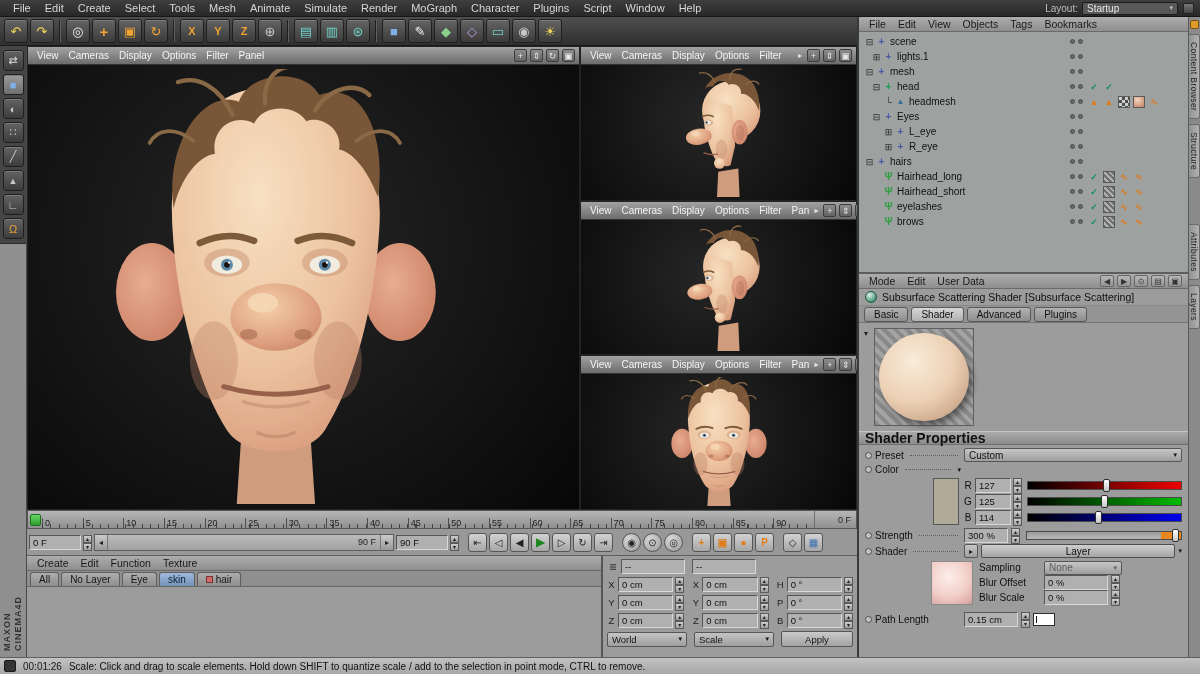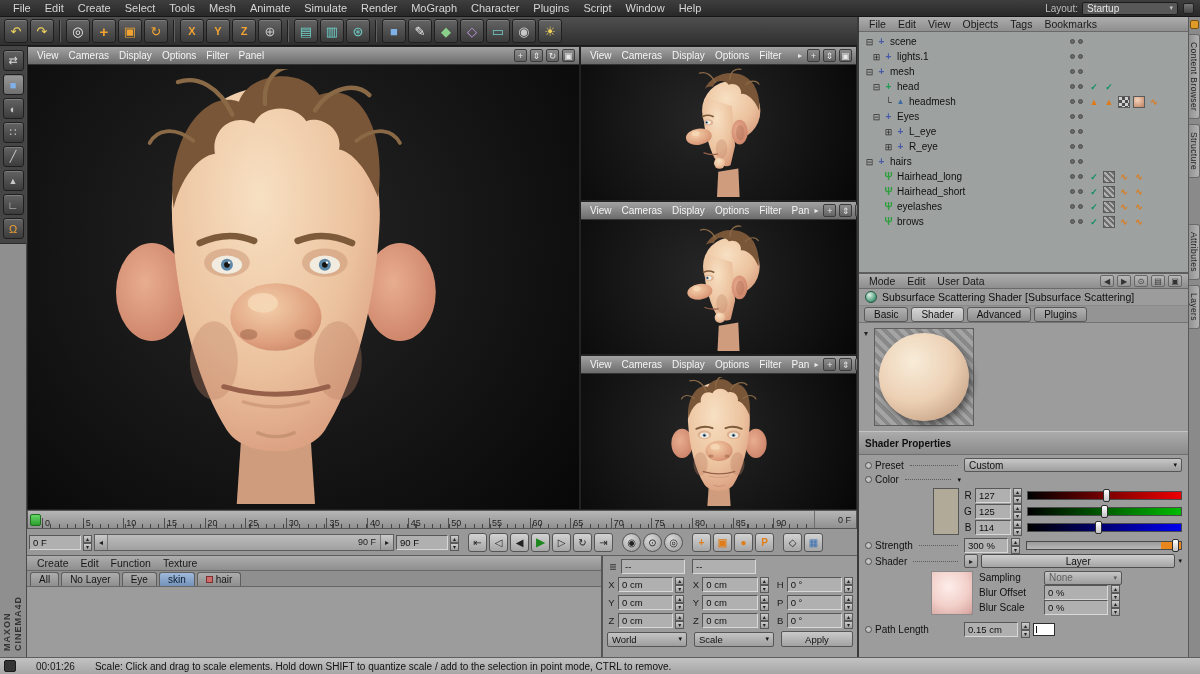--- a/index.html
+++ b/index.html
@@ -150,22 +150,22 @@
 .title-ico{width:12px;height:12px;border-radius:50%;background:radial-gradient(circle at 35% 30%,#def0e6,#4a9a7a 70%,#2c6e54);border:1px solid #235844;flex:none}
 .am-tabs{height:17px;display:flex;gap:3px;padding:1px 5px;background:#949494;border-bottom:1px solid #747474;align-items:center}
 .atab{padding:1px 9px;font-size:10px;background:linear-gradient(#b2b2b2,#8e8e8e);border:1px solid #595959;border-radius:3px;color:#111}
 .atab.active{background:linear-gradient(#d6d6d6,#b2b2b2)}
 .preview{height:108px;position:relative}
 .pexp{position:absolute;left:5px;top:6px;font-size:8px;color:#222}
 .pframe{position:absolute;left:15px;top:5px;width:100px;height:98px;border:1px solid #5e5e5e;
   background:repeating-linear-gradient(45deg,#898989 0 4px,#a4a4a4 4px 8px)}
 .pball{position:absolute;inset:4px;border-radius:50%;
   background:radial-gradient(circle at 38% 32%,#f8ecd9,#ecd0b4 50%,#c6a184 85%,#8e6c52);box-shadow:3px 4px 7px rgba(0,0,0,.45)}
-.section-bar{height:24px;background:linear-gradient(#ababab,#8b8b8b);border-top:1px solid #c4c4c4;border-bottom:1px solid #6e6e6e;
-  display:flex;align-items:center;padding:0 6px;font-size:10px;font-weight:bold;color:#101010}
+.section-bar{height:14px;background:linear-gradient(#ababab,#8b8b8b);border-top:1px solid #c4c4c4;border-bottom:1px solid #6e6e6e;
+  display:flex;align-items:center;padding:0 6px;font-size:14px;font-weight:bold;color:#101010}
 .arow{display:flex;align-items:center;min-height:16px;padding:0 6px;font-size:10px;color:#101010;gap:3px;white-space:nowrap}
 .pdot{width:7px;height:7px;border:1px solid #4e4e4e;border-radius:50%;background:#c2c2c2;flex:none}
 .leader{flex:1;border-bottom:1px dotted #5c5c5c;height:1px;margin:0 3px;min-width:4px;align-self:center}
 .llane{width:96px;display:flex;align-items:center;gap:3px;flex:none}
 .dd{flex:1;height:14px;background:linear-gradient(#c6c6c6,#9e9e9e);border:1px solid #565656;border-radius:2px;
   display:flex;align-items:center;justify-content:space-between;padding:0 4px;font-size:10px;min-width:0}
 .dd.dim{color:#5e5e5e}
 .colorblock{display:flex;padding:2px 6px 2px;gap:4px}
 .cswatch{width:26px;height:47px;background:#b1aa99;border:1px solid #565656;flex:none;margin-left:68px}
 .chrows{flex:1;display:flex;flex-direction:column;gap:2px}
@@ -195,21 +195,21 @@
 
 .rightstrip{position:absolute;left:1188px;top:17px;width:12px;height:640px;background:#8a8a8a;border-left:1px solid #5a5a5a;
   display:flex;flex-direction:column;align-items:center;padding-top:3px;gap:5px}
 .rs-ico{width:9px;height:9px;background:#e09a28;border:1px solid #7a5210;border-radius:2px;flex:none}
 .rs-tab{writing-mode:vertical-rl;font-size:8.5px;color:#262626;background:linear-gradient(to left,#b2b2b2,#929292);
   border:1px solid #6a6a6a;border-left:none;border-radius:0 3px 3px 0;padding:7px 0;letter-spacing:.4px;white-space:nowrap}
 .rs-gap{height:36px;flex:none}
 
 
 .statusbar{position:absolute;left:0;top:657px;width:1200px;height:17px;background:linear-gradient(#c2c2c2,#a6a6a6);
-  border-top:1px solid #5e5e5e;display:flex;align-items:center;gap:20px;padding:0 4px;font-size:10px;color:#101010;white-space:nowrap}
+  border-top:1px solid #5e5e5e;display:flex;align-items:center;gap:7px;padding:0 4px;font-size:10px;color:#101010;white-space:nowrap}
 .sb-ico{width:12px;height:12px;background:#343434;border:1px solid #1a1a1a;border-radius:2px;flex:none}
 .sb-time{font-size:10px;color:#1a1a1a}
 </style>
 </head>
 <body>
 
 <div class="app">
 
   <svg width="0" height="0" style="position:absolute" aria-hidden="true">
     <defs>

